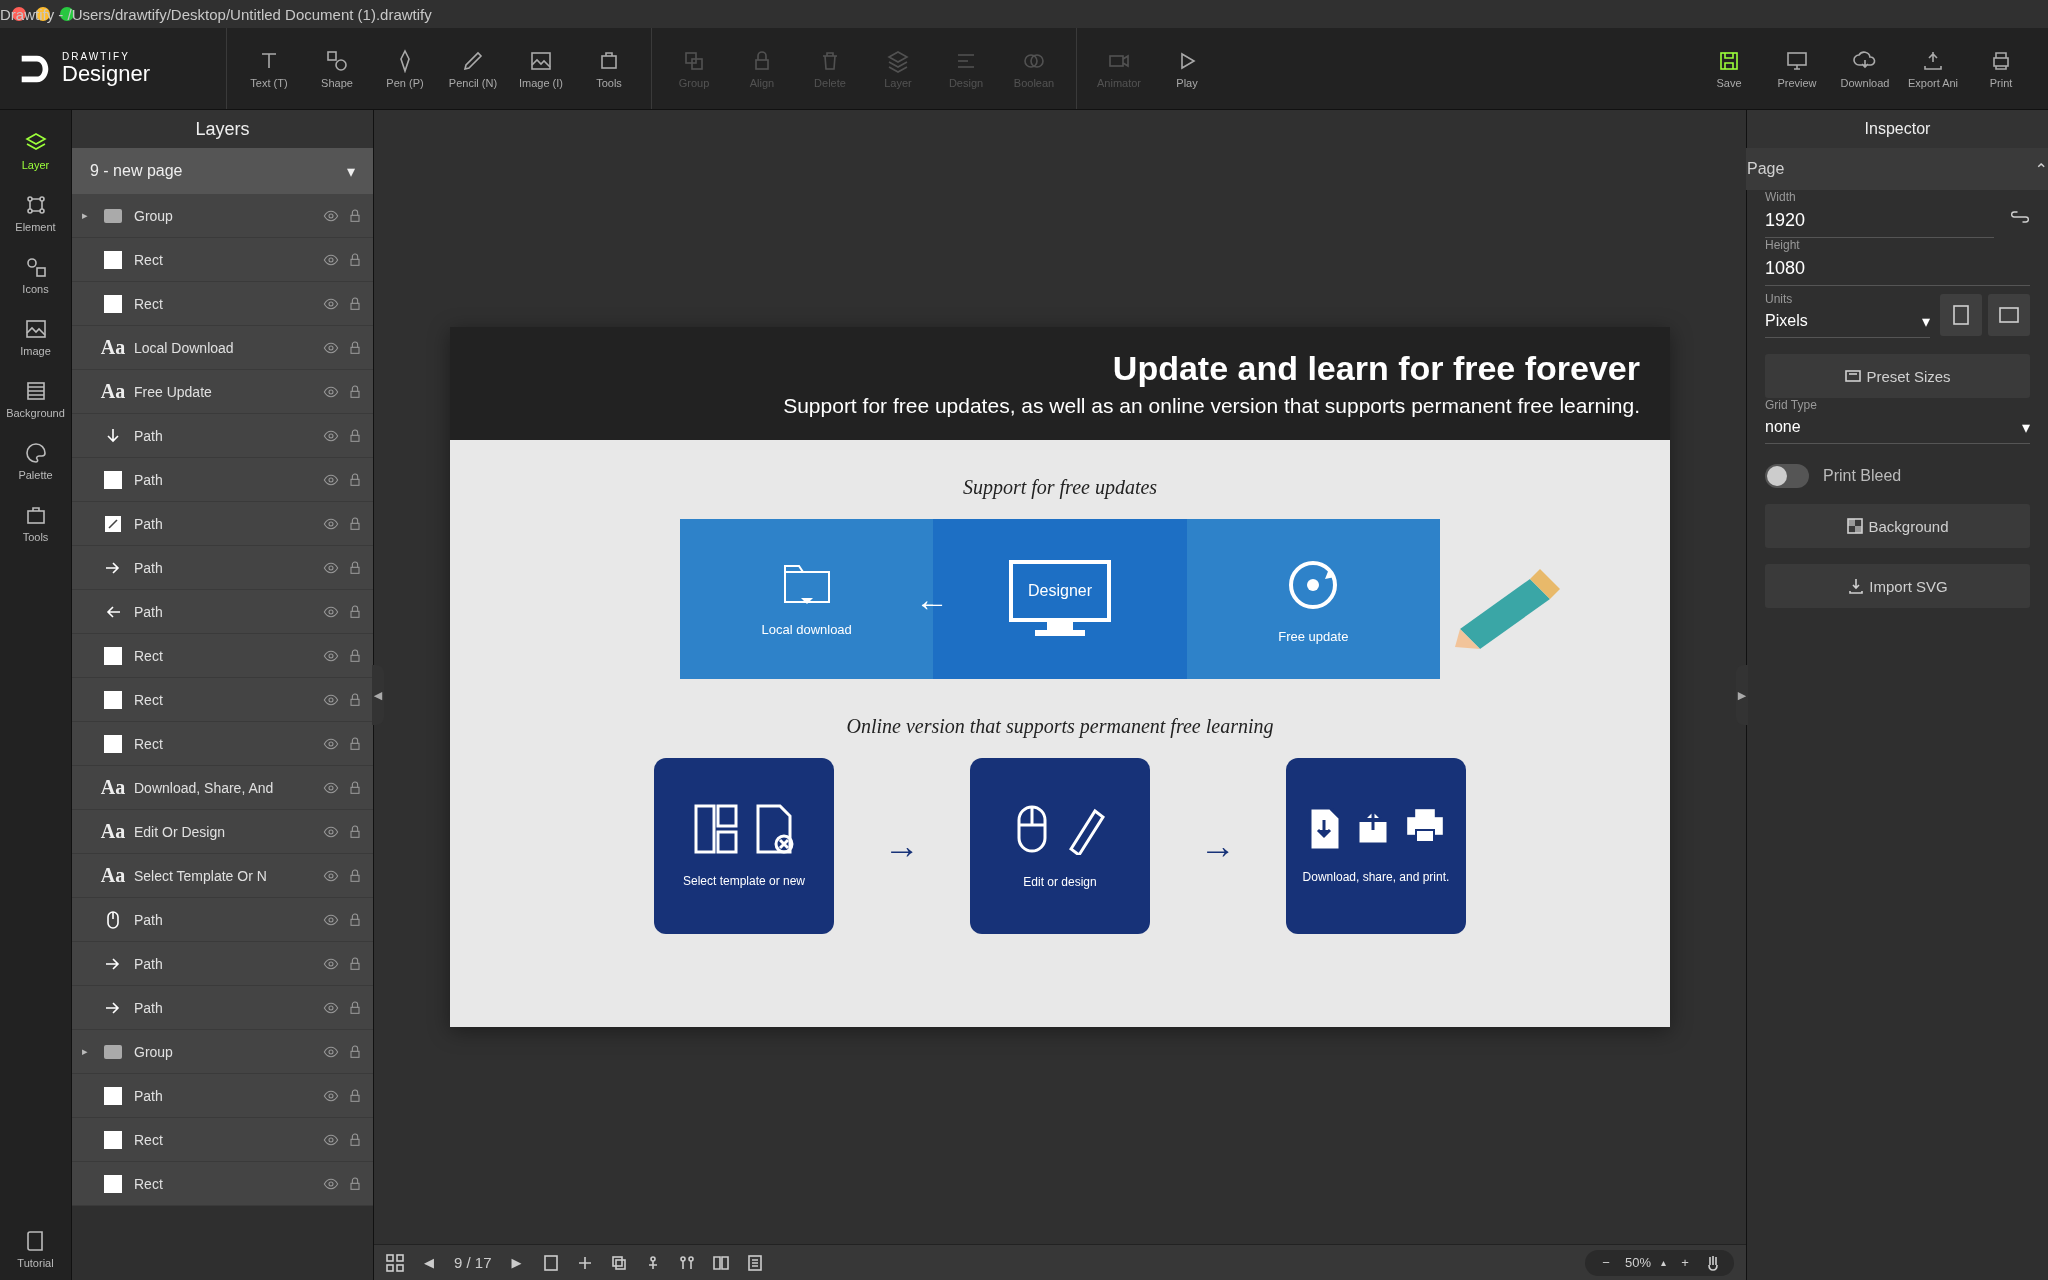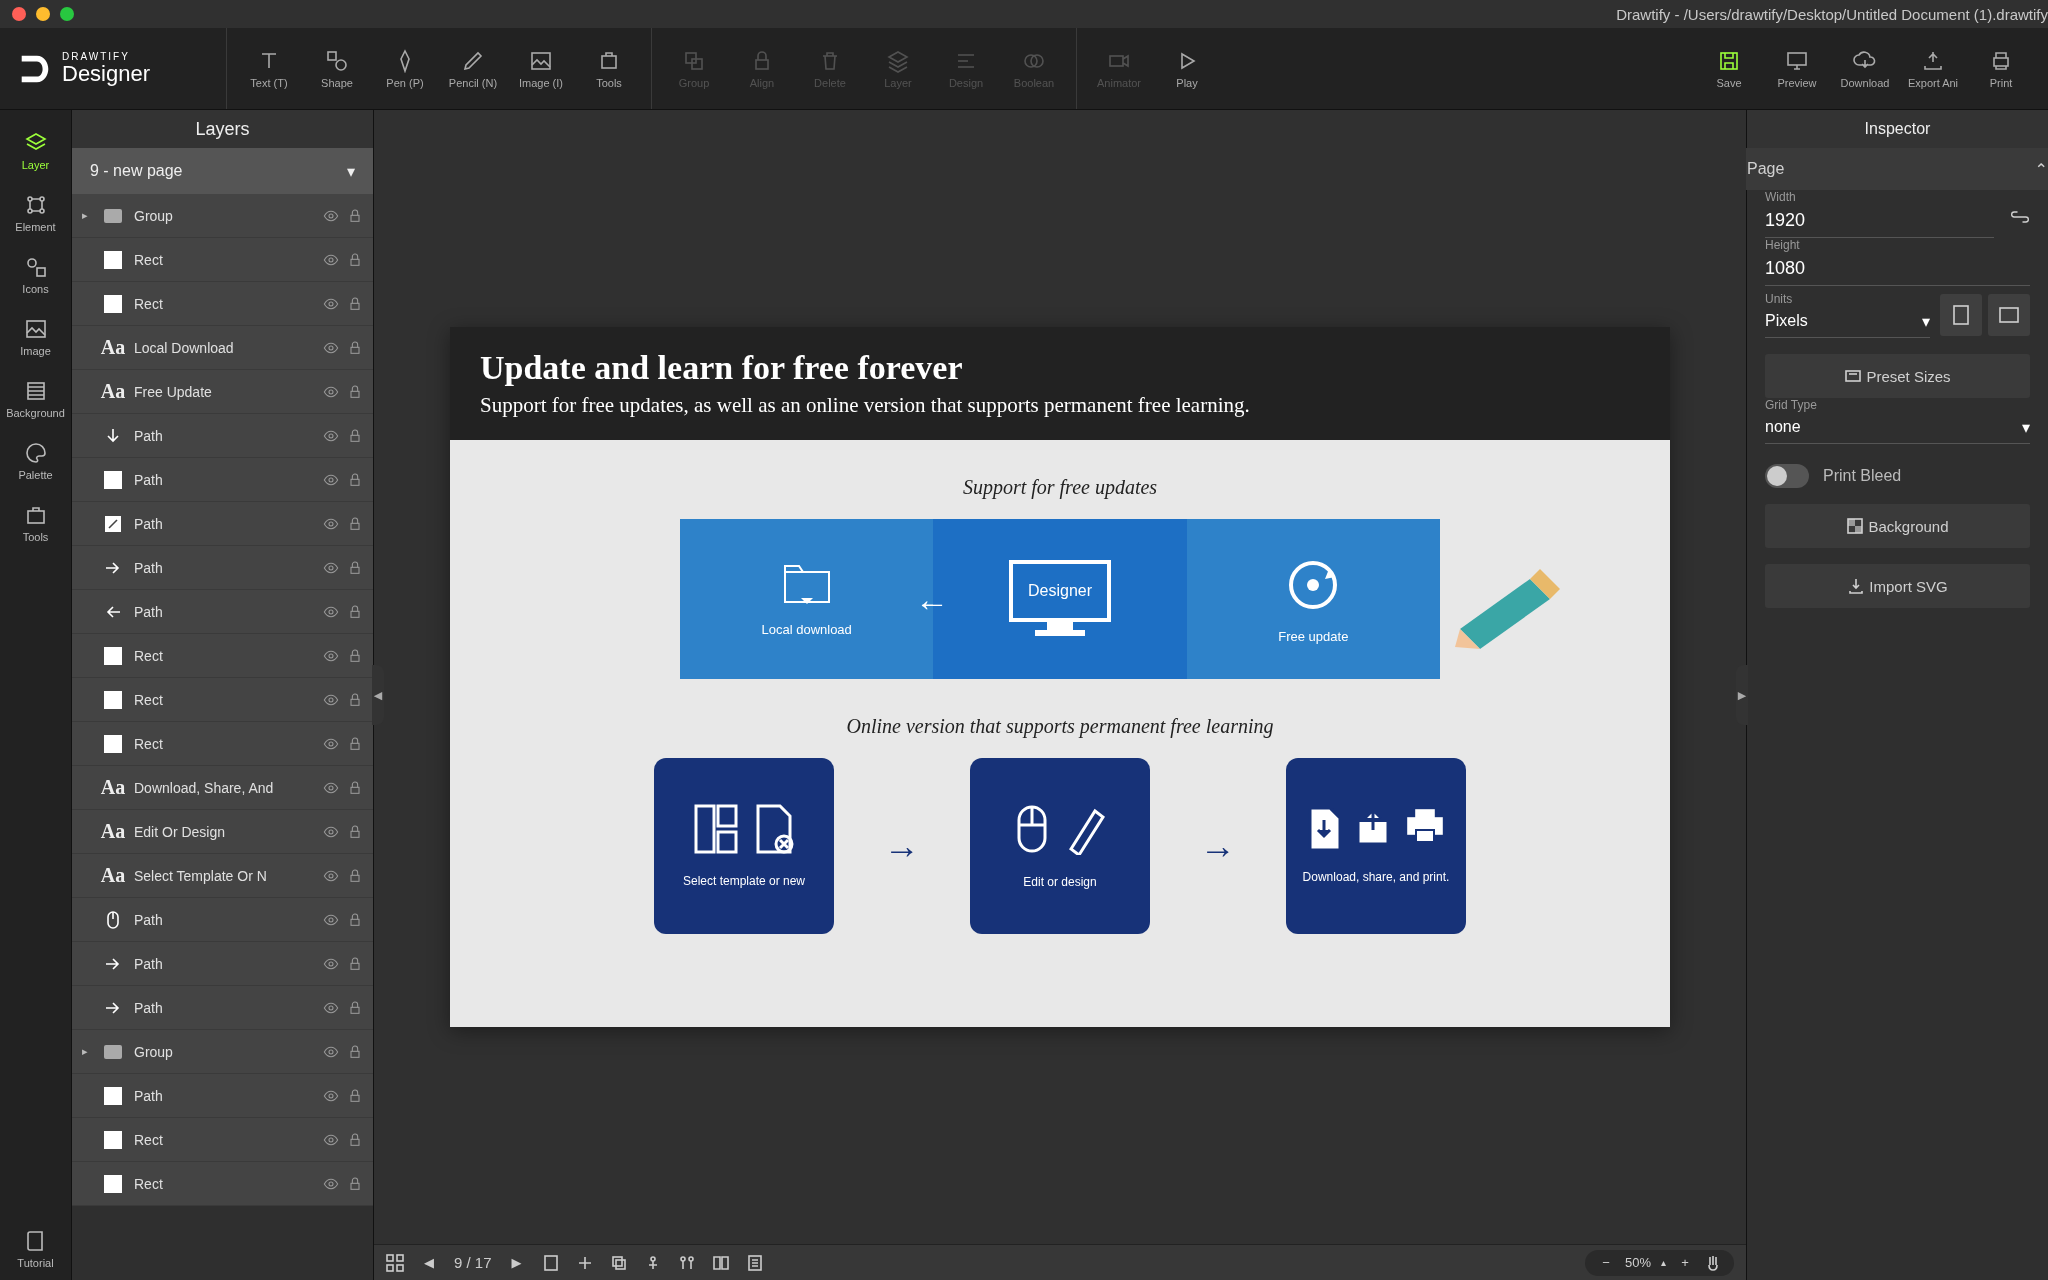--- a/index.html
+++ b/index.html
@@ -20,21 +20,21 @@
     align-items: center;
     padding: 0 12px;
     position: relative;
   }
   .traffic { display: flex; gap: 10px; }
   .tl { width: 14px; height: 14px; border-radius: 50%; }
   .tl.red { background: #ff5f57; }
   .tl.yellow { background: #febc2e; }
   .tl.green { background: #28c840; }
   .titlebar-title {
-    position: absolute; left: 0; right: 0; text-align: right;
+    position: absolute; left: 0; right: 0; text-align: left;
     font-size: 15px; color: #c8c8c8; pointer-events: none;
   }
   
   .topbar {
     height: 82px;
     background: #222222;
     display: flex;
     align-items: center;
     padding: 0 16px;
     border-bottom: 1px solid #111;
@@ -134,23 +134,23 @@
     display:flex; align-items:center; justify-content:center;
     overflow:hidden;
   }
   .canvas {
     width: 1220px; height: 700px;
     background: #e8e8e8;
     box-shadow: 0 4px 20px rgba(0,0,0,0.4);
     display: flex; flex-direction: column;
   }
   .c-heading {
-    background: #222; color: #fff; text-align: left;
+    background: #222; color: #fff; text-align: right;
     padding: 22px 30px;
-    font-family: Liberation Serif, serif;
+    font-family: Liberation Sans, sans-serif;
   }
   .c-heading h1 { font-size: 34px; font-weight: bold; margin-bottom: 6px; }
   .c-heading p { font-size: 21px; font-weight: 400; }
   .c-body { padding: 24px 40px; }
   .c-sub { font-family: Georgia, serif; font-style: italic; text-align:center; font-size: 20px; color:#222; margin: 12px 0 20px; }
   .blue-row { display:flex; height: 160px; margin: 0 auto; width: 760px; position:relative;}
   .blue-box { flex:1; display:flex; flex-direction:column; align-items:center; justify-content:center; color:#fff; gap:14px; position:relative;}
   .b1 { background:#2e82c9; }
   .b2 { background:#1d6fc4; }
   .b3 { background:#2e82c9; }

